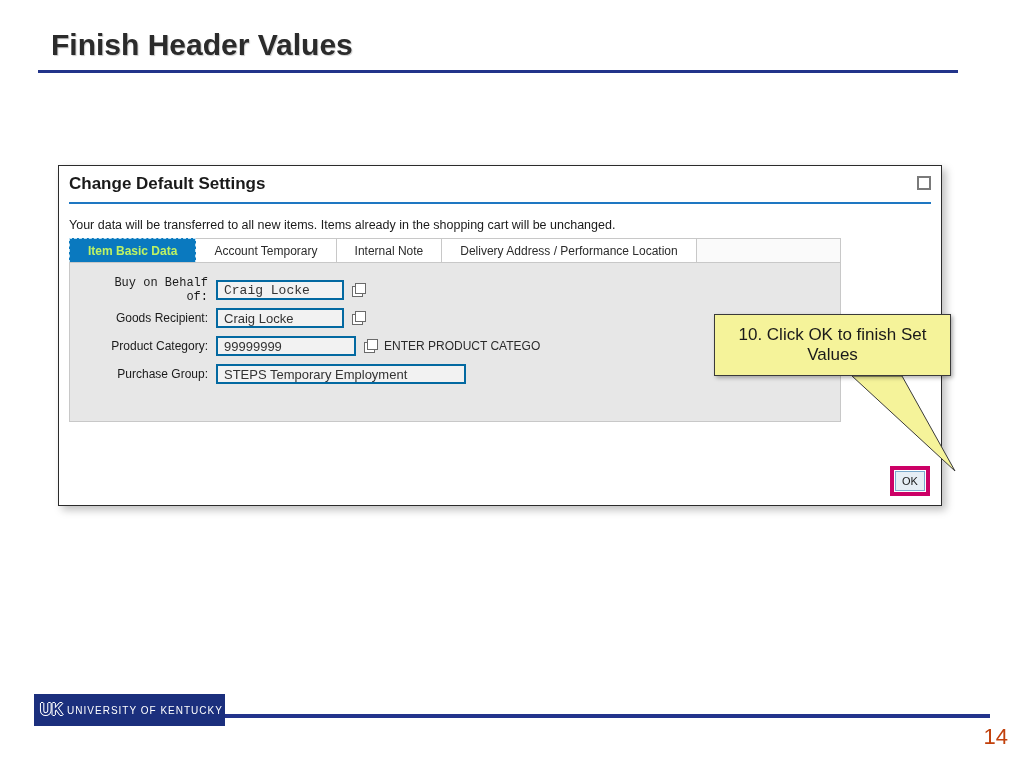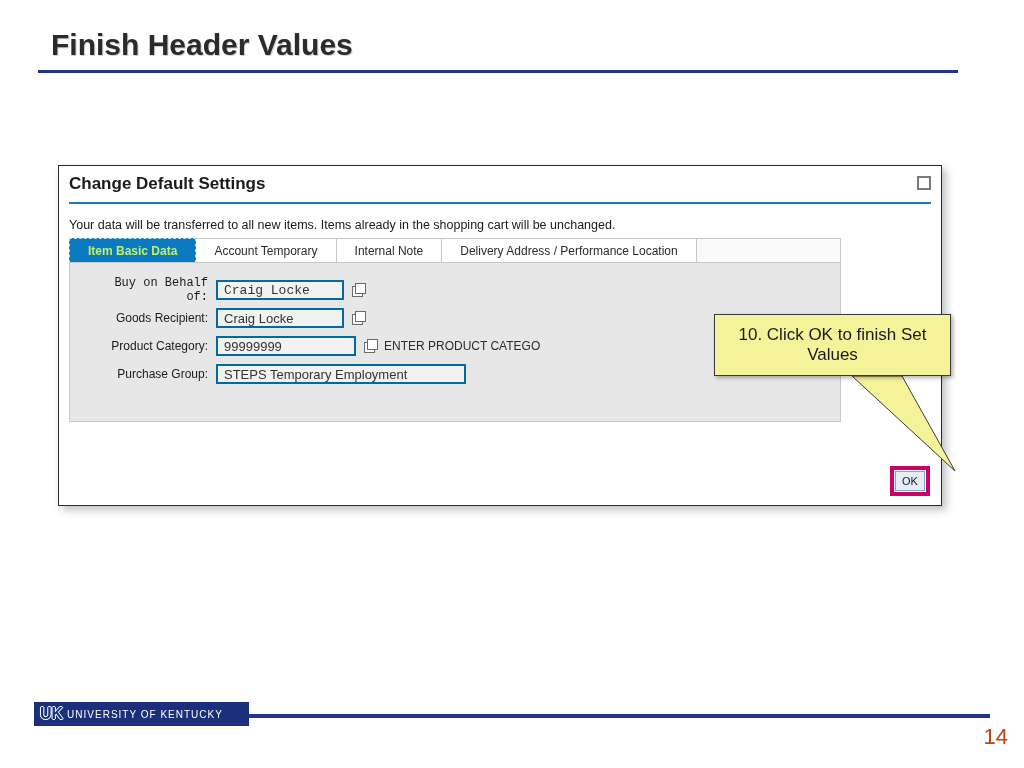--- a/index.html
+++ b/index.html
@@ -158,25 +158,25 @@
   }
   .callout-tail svg { position: absolute; left: 0; top: 0; }
   .footer-rule {
     position: absolute;
     left: 34px; right: 34px; bottom: 50px;
     height: 0; border-top: 4px solid #23348c;
   }
   .uk-logo {
     position: absolute;
     left: 34px; bottom: 42px;
-    height: 24px;
+    height: 32px;
     background: #1b2f7d;
     color: #fff;
     display: inline-flex; align-items: center;
-    padding: 0 26px 0 6px;
+    padding: 0 2px 0 6px;
     font-size: 10px; letter-spacing: 1px;
   }
   .uk-logo .uk-mark {
     font-weight: 900; font-size: 16px; letter-spacing: 0;
     margin-right: 4px;
     text-shadow: 1px 0 0 #fff, -1px 0 0 #fff, 0 1px 0 #fff, 0 -1px 0 #fff;
     color: #1b2f7d;
   }
   .page-number {
     position: absolute;

